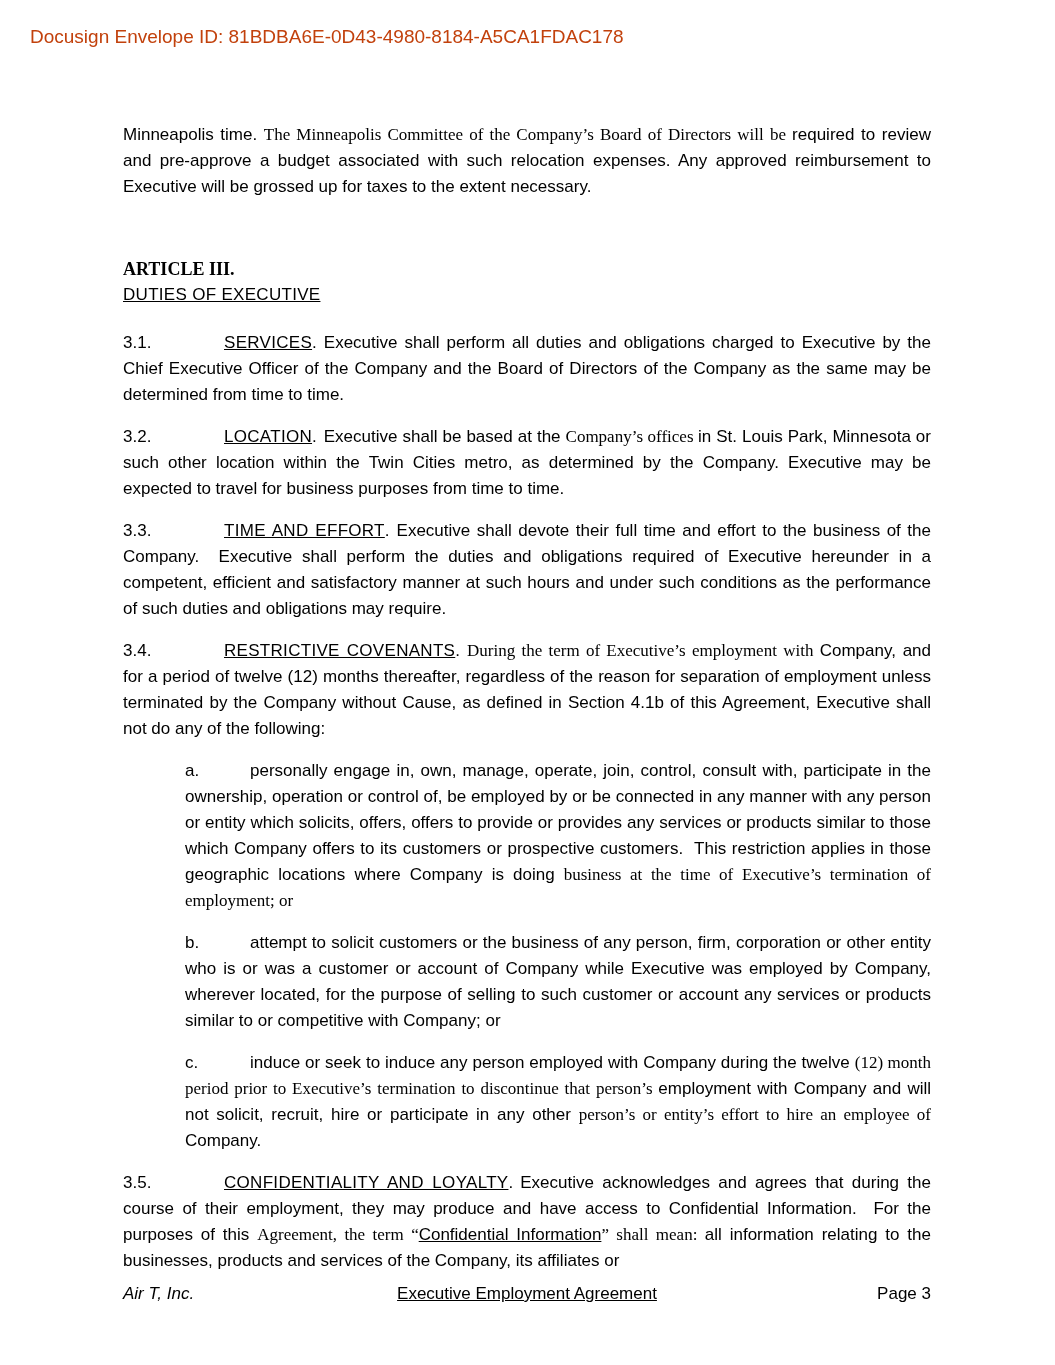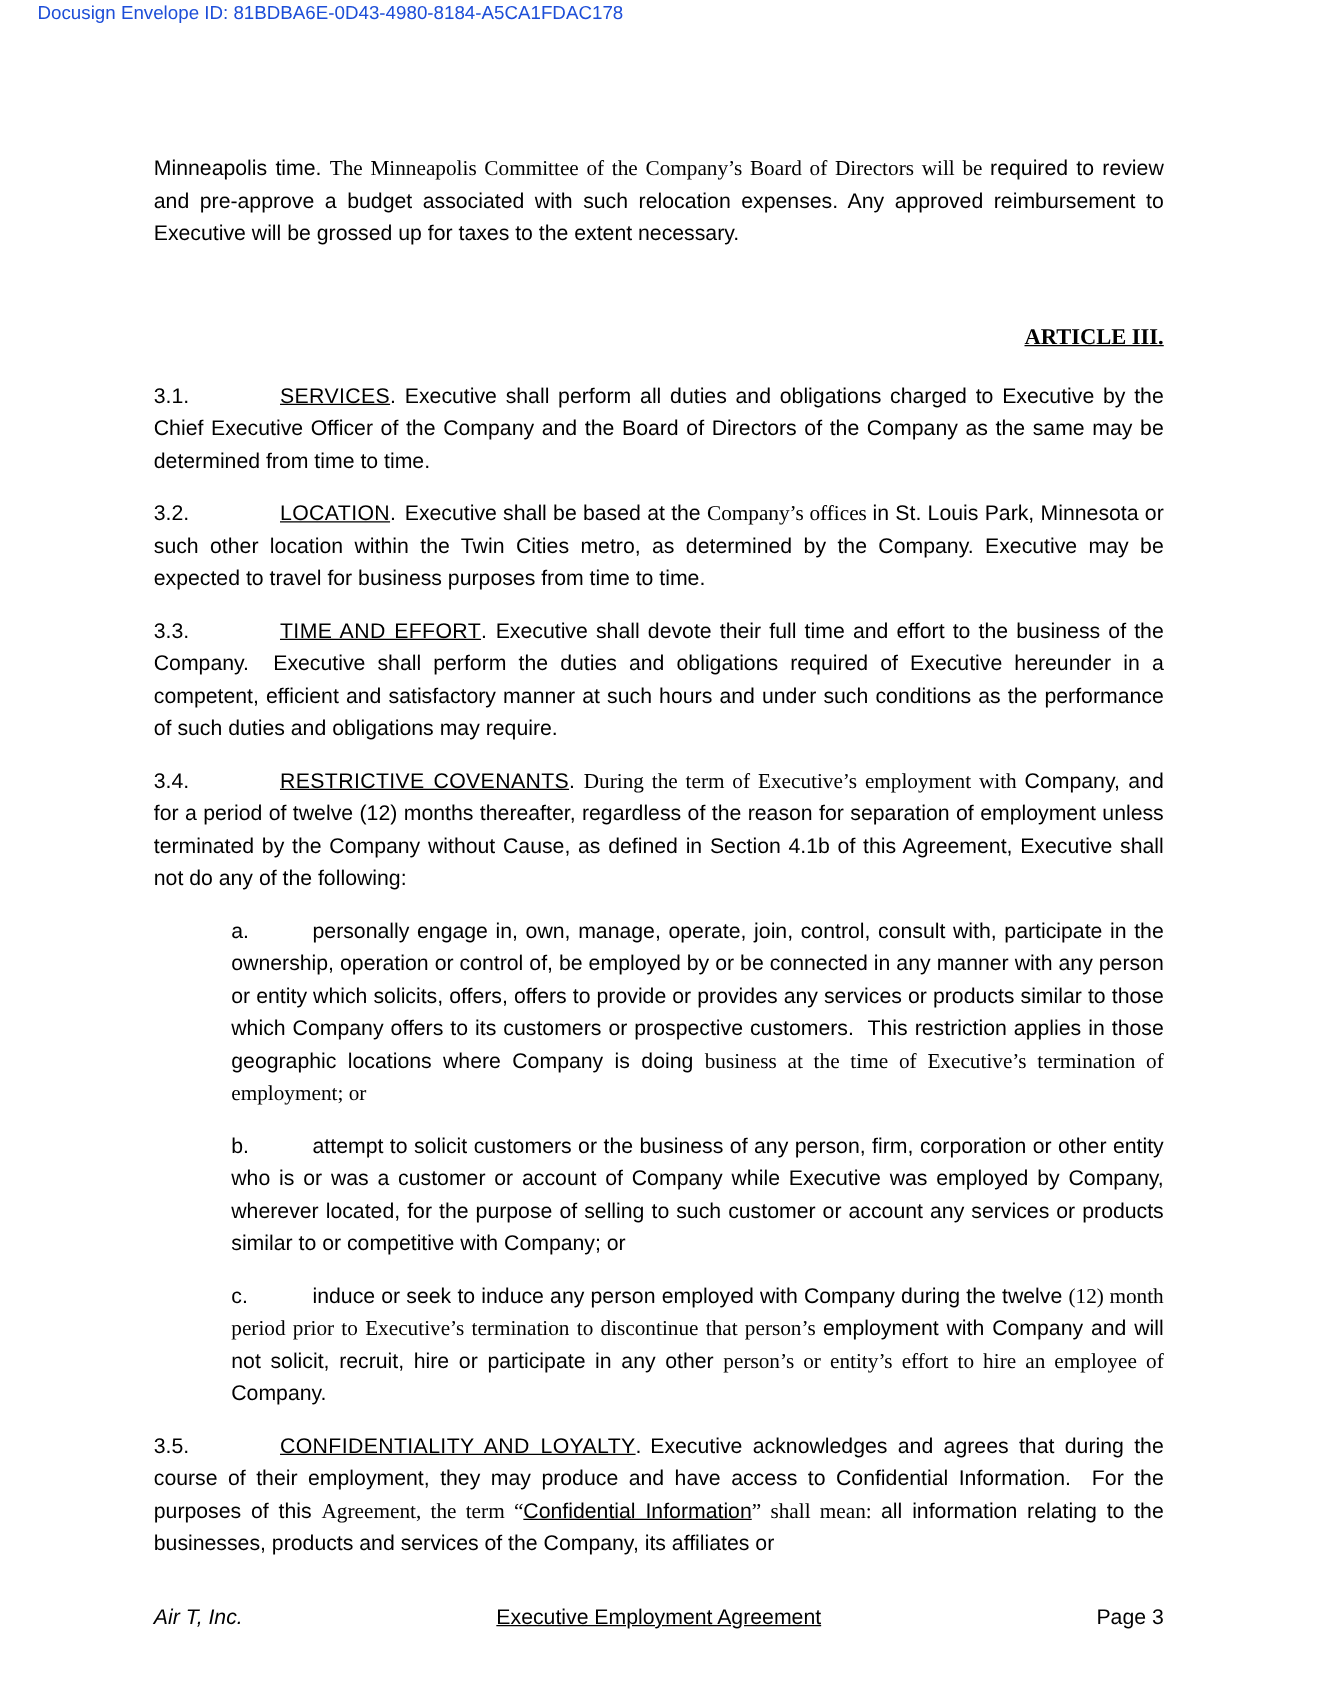--- a/index.html
+++ b/index.html
@@ -8,44 +8,43 @@
     width: 1055px;
     height: 1365px;
     margin: 0 auto;
     background: #ffffff;
     font-family: "Liberation Sans", sans-serif;
     color: #000000;
     overflow: hidden;
   }
   .docusign-header {
     position: absolute;
-    top: 2px;
+    top: 28px;
     left: 30px;
-    font-size: 15px;
+    font-size: 19px;
     line-height: 17px;
-    color: #1d4ed8;
+    color: #c2410c;
   }
   .content {
     position: absolute;
     top: 122px;
     left: 123px;
     width: 808px;
   }
   .para {
     margin: 0 0 16px 0;
     font-size: 17px;
     line-height: 26px;
     text-align: justify;
   }
   .article-heading {
-    text-align: right;
+    text-align: left;
     margin: 56px 0 22px 0;
     font-size: 17px;
     line-height: 26px;
-    text-decoration: underline;
   }
   .article-title {
     font-family: "Liberation Serif", serif;
     font-weight: bold;
     font-size: 18px;
   }
   .article-subtitle {
     text-decoration: underline;
     letter-spacing: 0.3px;
   }
@@ -75,20 +74,21 @@
 <div class="page">
 
   <div class="docusign-header">Docusign Envelope ID: 81BDBA6E-0D43-4980-8184-A5CA1FDAC178</div>
 
   <div class="content">
 
     <p class="para"><span>Minneapolis time. </span><span class="serif">The Minneapolis Committee of the Company’s Board of Directors will be </span><span>required to review and pre-approve a budget associated with such relocation expenses. Any approved reimbursement to Executive will be grossed up for taxes to the extent necessary.</span></p>
 
     <div class="article-heading">
       <div class="article-title">ARTICLE III.</div>
+      <div class="article-subtitle">DUTIES OF EXECUTIVE</div>
     </div>
 
     <p class="para"><span class="sec-num">3.1.</span><span class="sec-head">SERVICES</span><span class="sec-dot">.</span><span class="sec-body"><span>Executive shall perform all duties and obligations charged to Executive by the Chief Executive Officer of the Company and the Board of Directors of the Company as the same may be determined from time to time.</span></span></p>
 
     <p class="para"><span class="sec-num">3.2.</span><span class="sec-head">LOCATION</span><span class="sec-dot">.</span><span class="sec-body"><span>Executive shall be based at the </span><span class="serif">Company’s offices </span><span>in St. Louis Park, Minnesota or such other location within the Twin Cities metro, as determined by the Company. Executive may be expected to travel for business purposes from time to time.</span></span></p>
 
     <p class="para"><span class="sec-num">3.3.</span><span class="sec-head">TIME AND EFFORT</span><span class="sec-dot">.</span><span class="sec-body"><span>Executive shall devote their full time and effort to the business of the Company.&nbsp; Executive shall perform the duties and obligations required of Executive hereunder in a competent, efficient and satisfactory manner at such hours and under such conditions as the performance of such duties and obligations may require.</span></span></p>
 
     <p class="para"><span class="sec-num">3.4.</span><span class="sec-head">RESTRICTIVE COVENANTS</span><span class="sec-dot">.</span><span class="sec-body"><span class="serif">During the term of Executive’s employment with </span><span>Company, and for a period of twelve (12) months thereafter, regardless of the reason for separation of employment unless terminated by the Company without Cause, as defined in Section 4.1b of this Agreement, Executive shall not do any of the following:</span></span></p>
 

